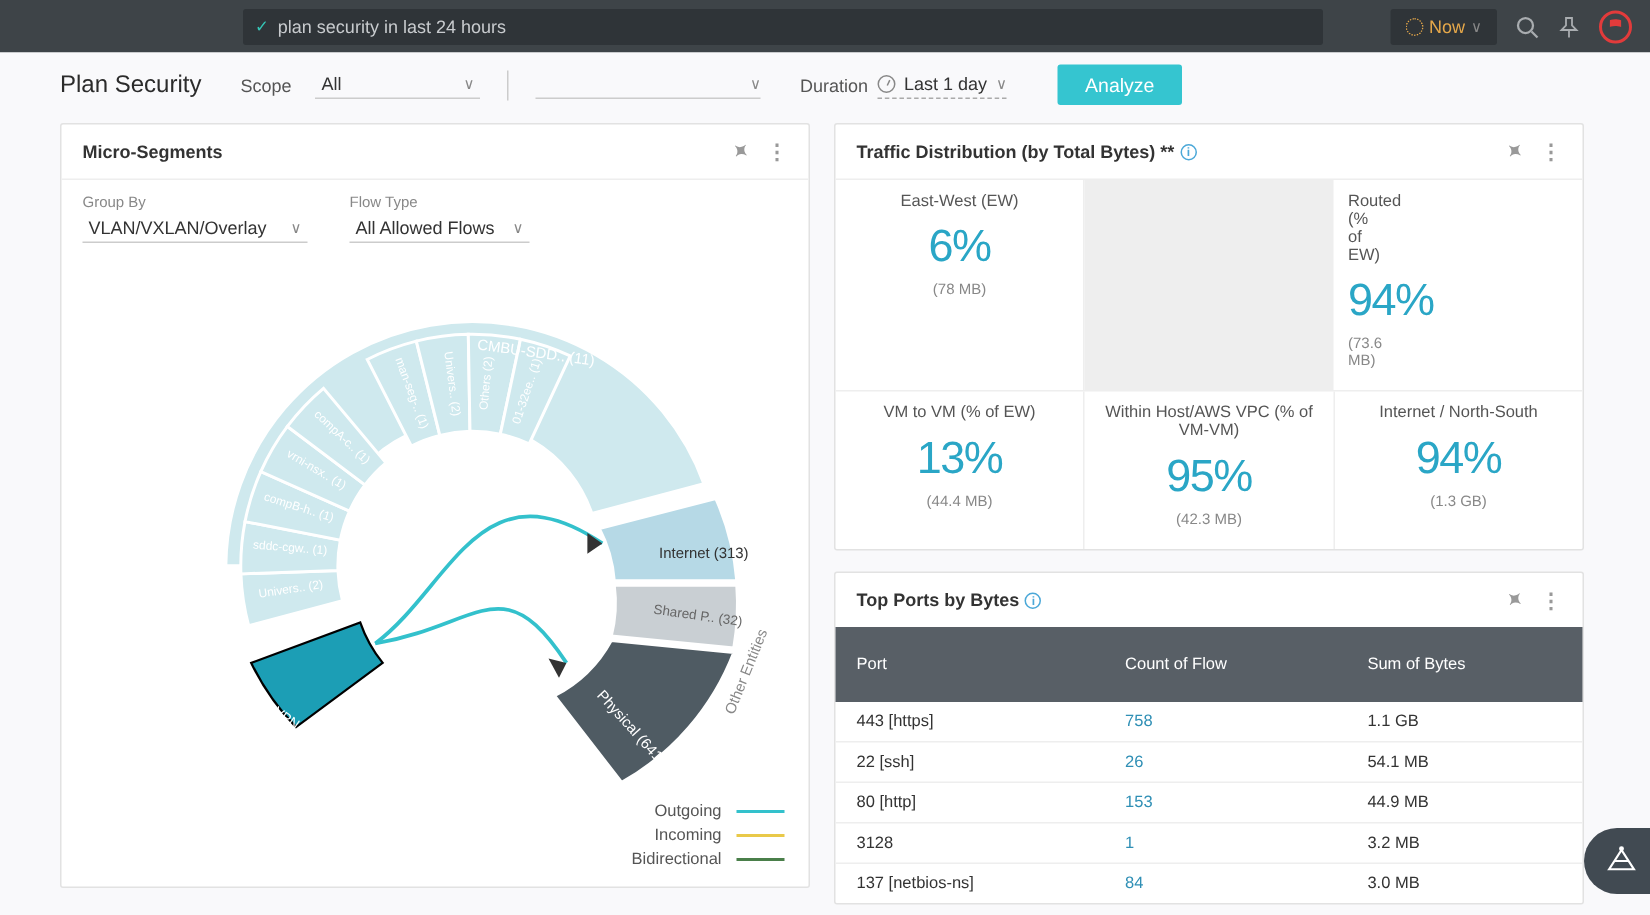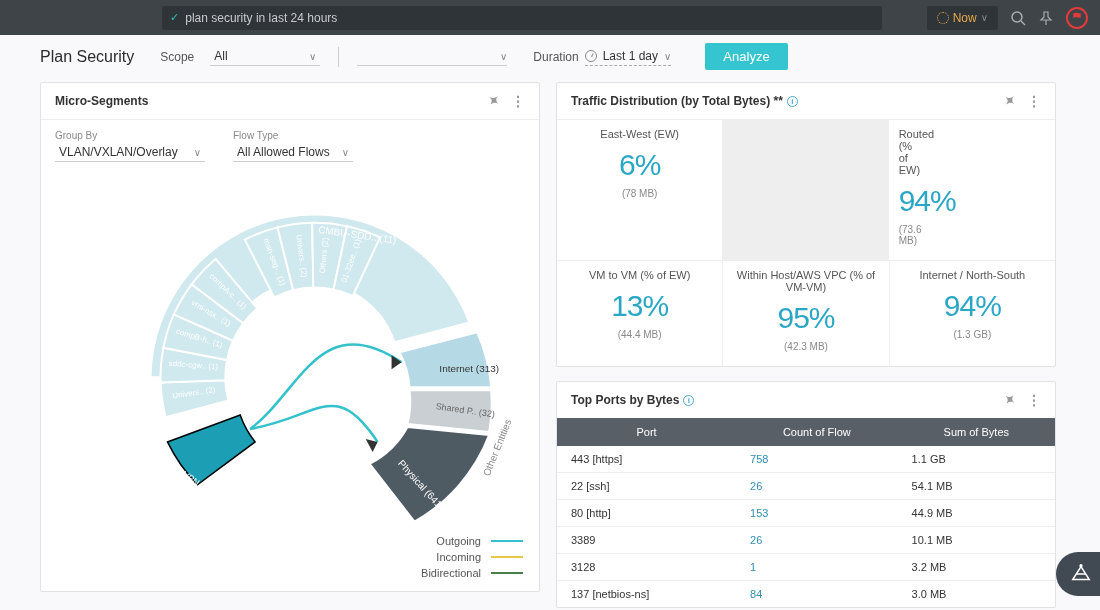--- a/index.html
+++ b/index.html
@@ -48,21 +48,21 @@
 .right-col { width: 500px; display: flex; flex-direction: column; gap: 14px; }
 .traffic-panel .grid { display: grid; grid-template-columns: 1fr 1px 1fr 1px 1fr; }
 .traffic-panel .row-div { height: 1px; background: #eee; grid-column: 1 / 6; }
 .traffic-panel .col-div { background: #eee; }
 .stat-cell { padding: 8px 10px 14px; text-align: center; }
 .stat-label { font-size: 11px; color: #555; margin-bottom: 8px; }
 .stat-value { font-size: 30px; font-weight: 300; color: #2aa6c6; letter-spacing: -1px; }
 .stat-sub { font-size: 10px; color: #888; margin-top: 6px; }
 
 .ports-panel table { width: 100%; border-collapse: collapse; font-size: 11px; }
-.ports-panel thead th { background: #585f66; color: #fff; text-align: center; padding: 8px 14px; font-weight: 500; font-size: 11px; }
+.ports-panel thead th { background: #585f66; color: #fff; text-align: left; padding: 19px 14px; font-weight: 500; font-size: 11px; }
 .ports-panel tbody td { padding: 7px 14px; border-bottom: 1px solid #eee; }
 .ports-panel tbody td.link { color: #2f8fb5; }
 .ports-panel tbody tr:last-child td { border-bottom: none; }
 
 .help-bubble { position: fixed; bottom: 14px; right: 0px; width: 44px; height: 44px; background: #414a52; border-radius: 50% 0 0 50%; border-right: none; display: flex; align-items: center; justify-content: center; color: #fff; font-size: 18px; overflow: hidden; padding-left: 6px;}
 </style>
 </head>
 <body>
 
 <div class="top-bar">
@@ -286,25 +286,20 @@
               <td>22 [ssh]</td>
     <td class="link">26</td>
     <td>54.1 MB</td>
             </tr>
             <tr>
               <td>80 [http]</td>
     <td class="link">153</td>
     <td>44.9 MB</td>
             </tr>
             <tr>
-              <td>3389</td>
-    <td class="link">26</td>
-    <td>10.1 MB</td>
-            </tr>
-            <tr>
               <td>3128</td>
     <td class="link">1</td>
     <td>3.2 MB</td>
             </tr>
             <tr>
               <td>137 [netbios-ns]</td>
     <td class="link">84</td>
     <td>3.0 MB</td>
             </tr>
           </tbody>

